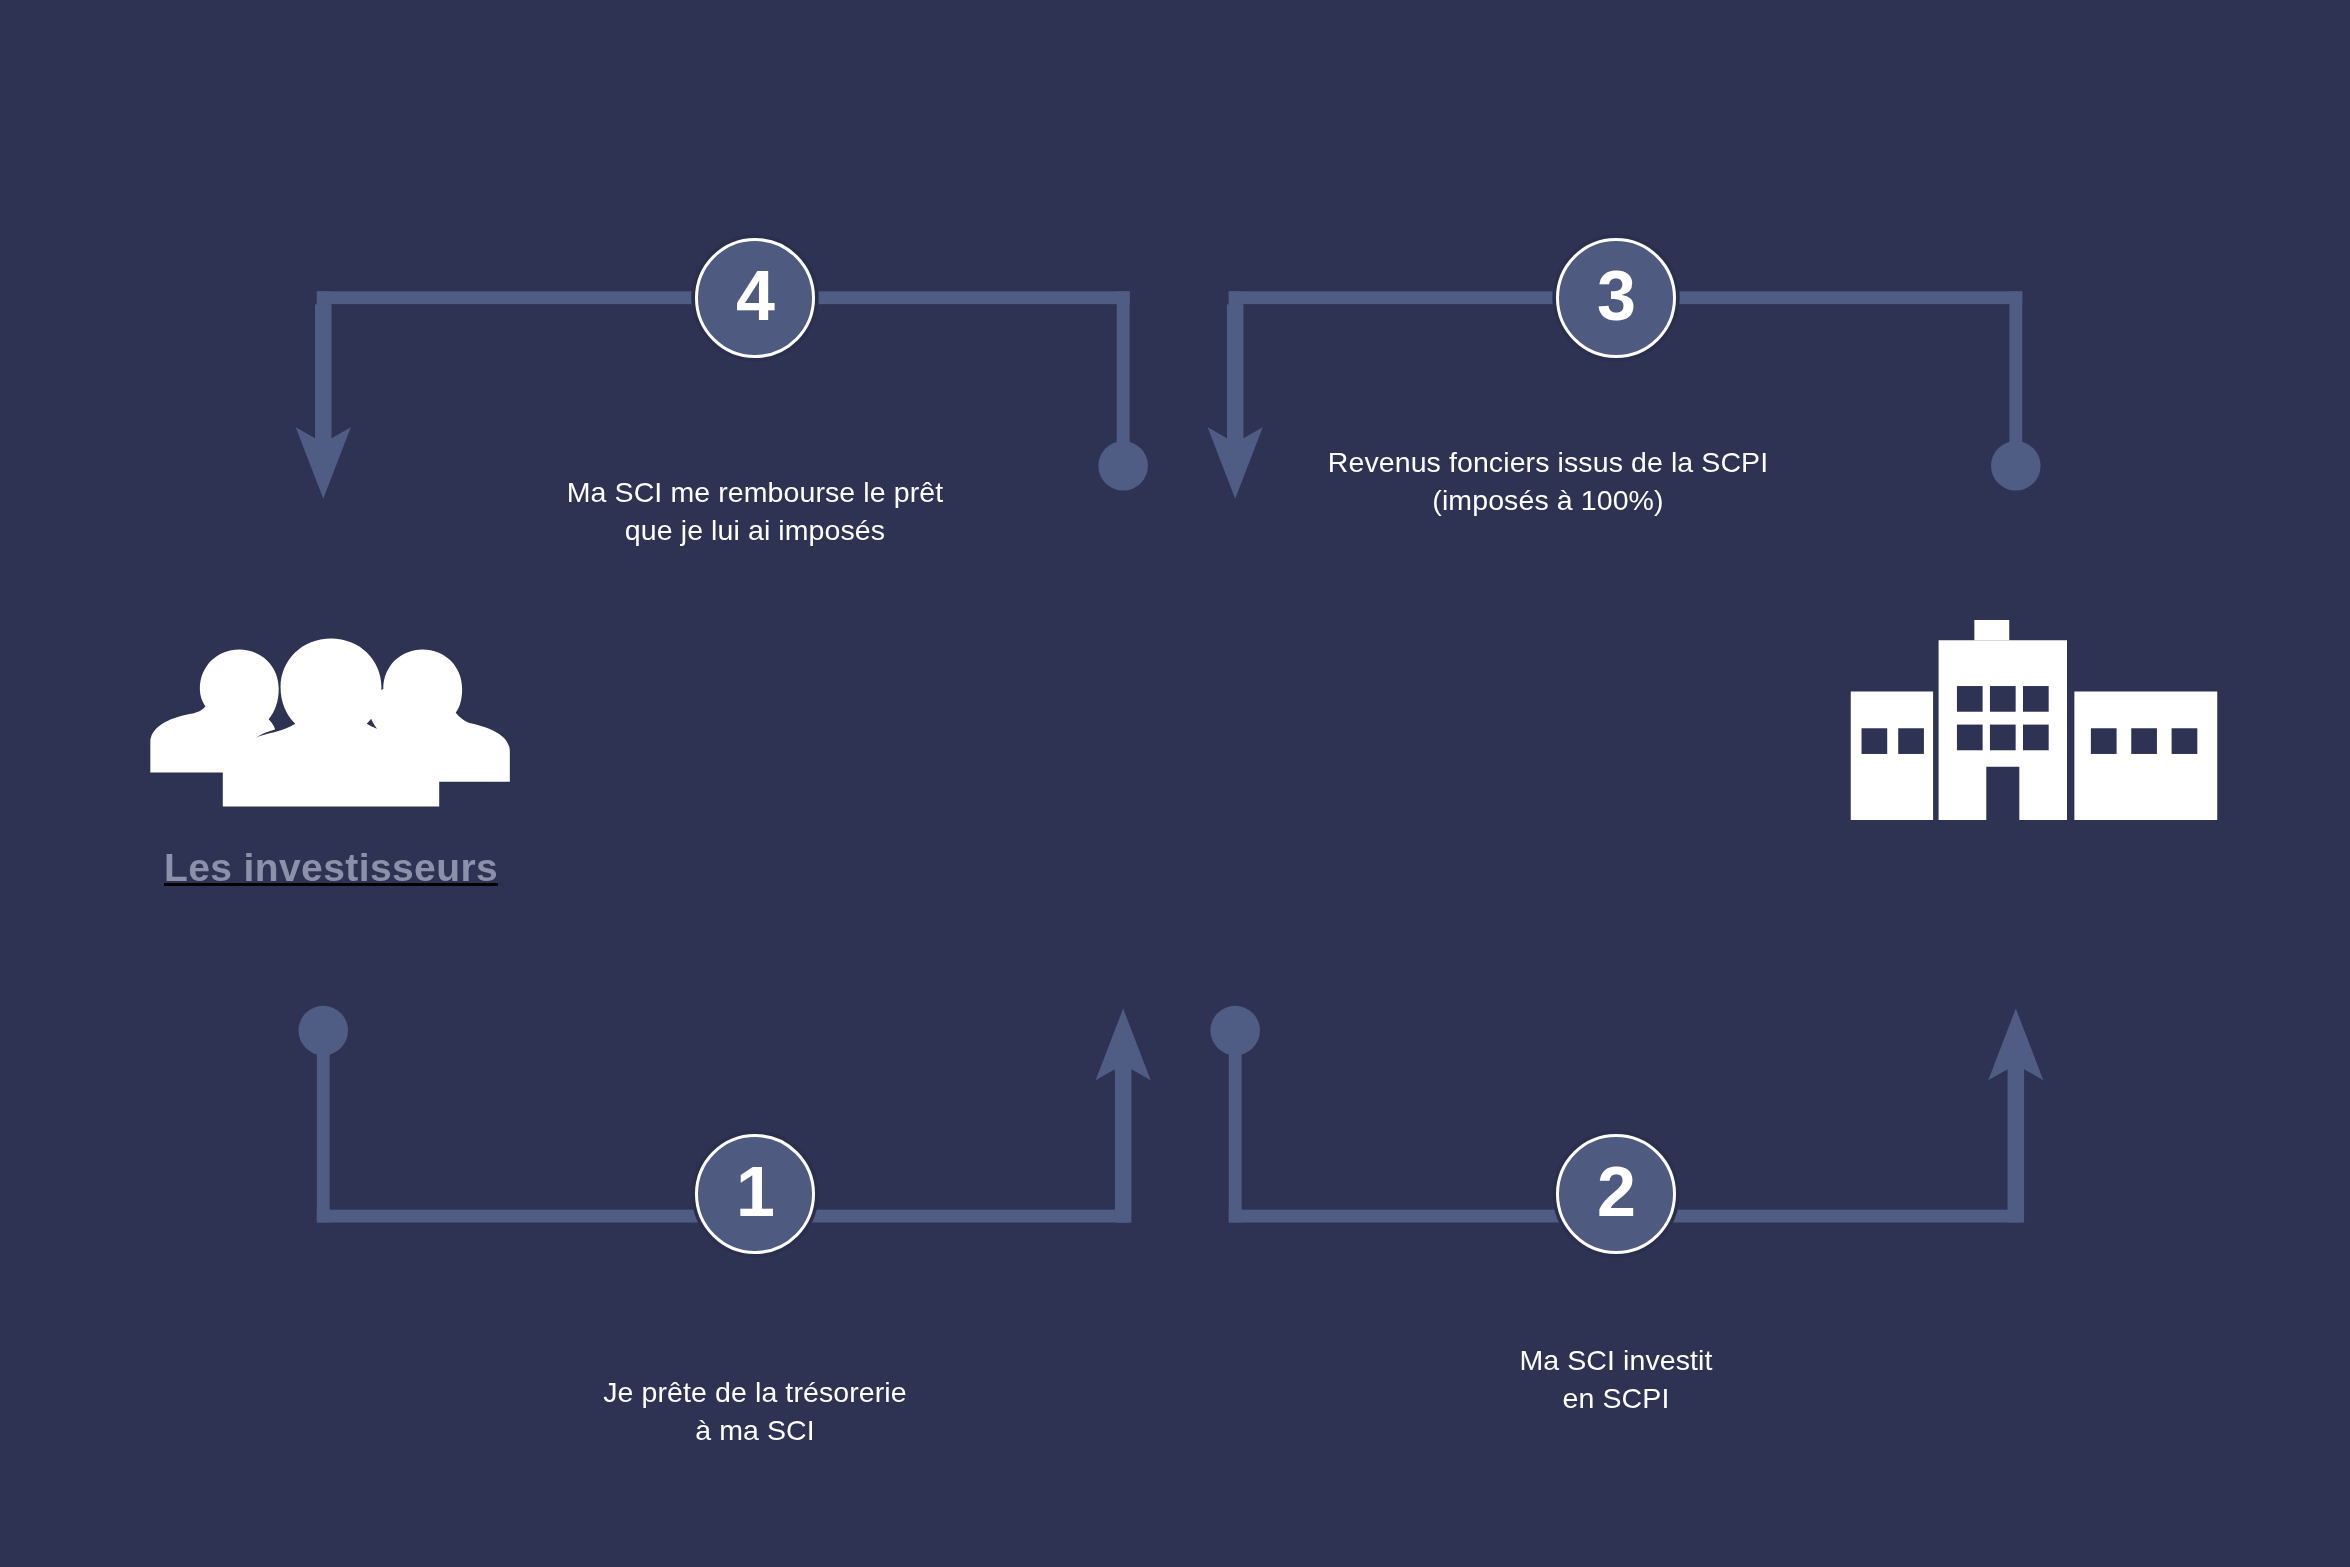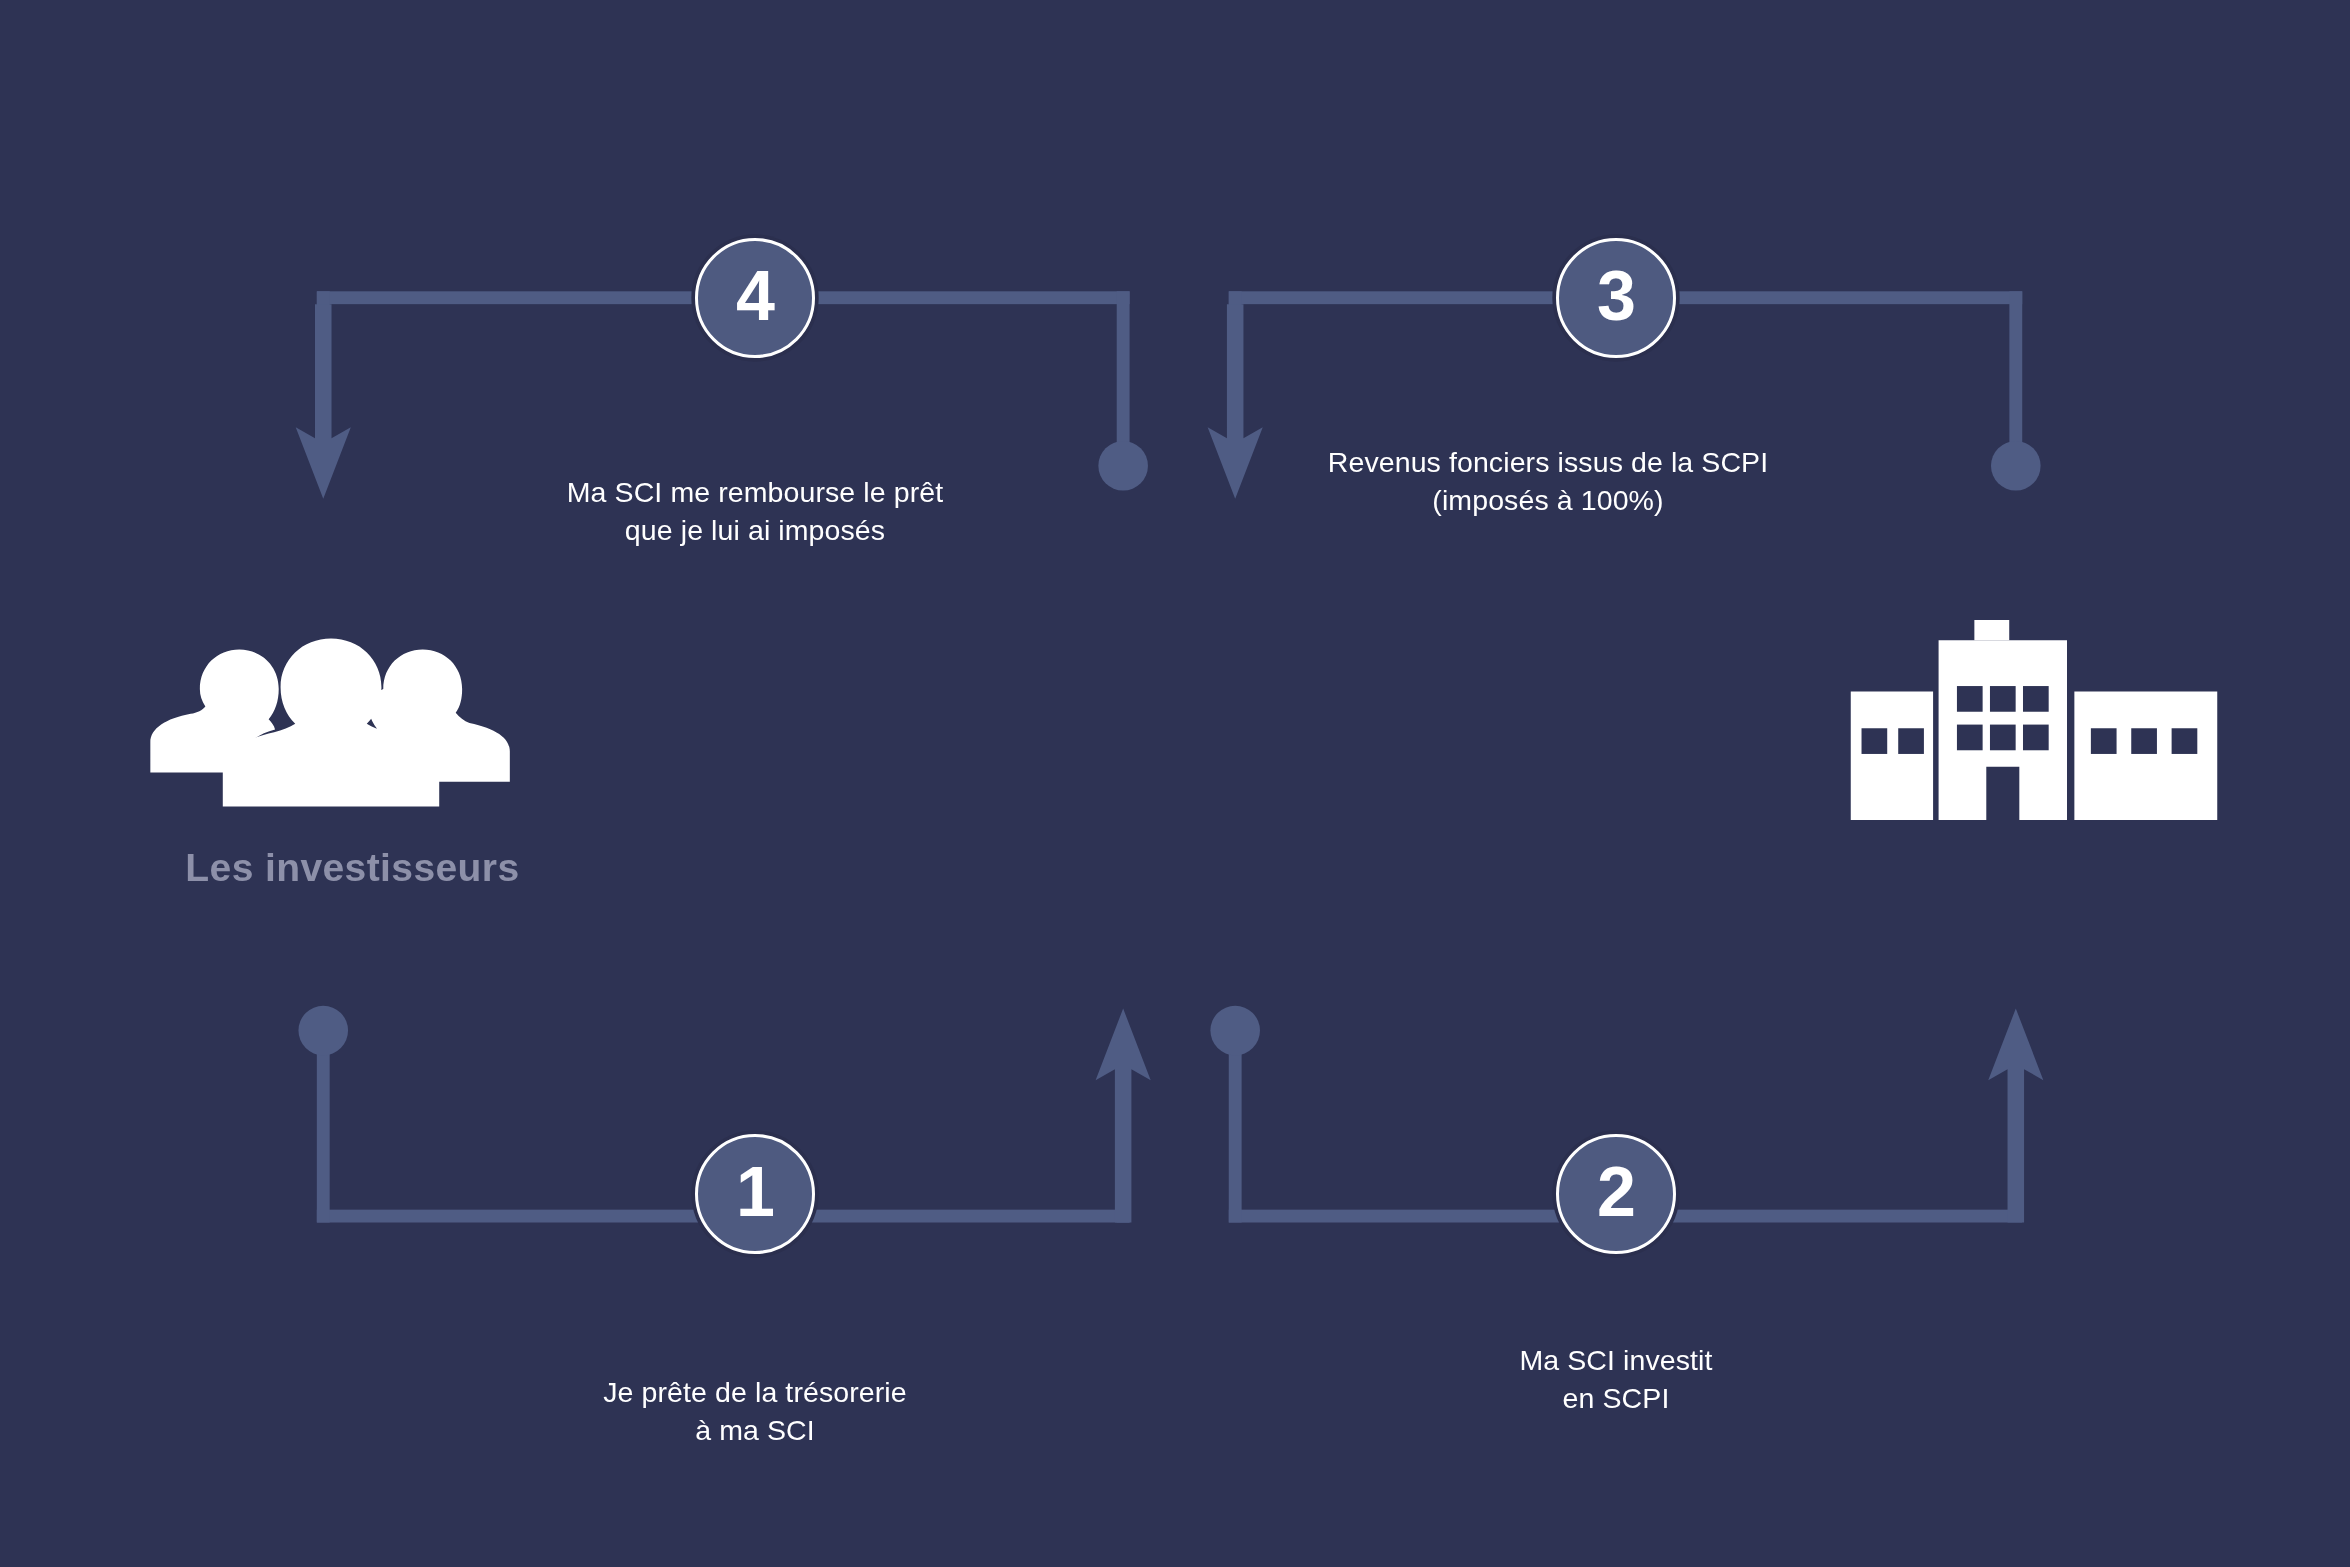--- a/index.html
+++ b/index.html
@@ -7,21 +7,21 @@
     width:2351px;height:1568px;overflow:hidden;
     background:#2e3354;
     font-family:"Liberation Sans", sans-serif;
     -webkit-font-smoothing:antialiased;
   }
   .stage{position:relative;width:2351px;height:1568px;}
   .layer{position:absolute;left:0;top:0;width:2351px;height:1568px;}
   svg.layer{pointer-events:none;}
 
   
-  .node{position:absolute;text-align:right;transform:translateX(-50%);}
+  .node{position:absolute;text-align:center;transform:translateX(-50%);text-decoration:underline;}
   .node .icon{display:block;margin:0 auto;}
   .node .label{
     margin-top:24px;
     font-size:39px;
     font-weight:bold;
     letter-spacing:0.4px;
     color:#8d90a9;
     white-space:nowrap;
   }
 

